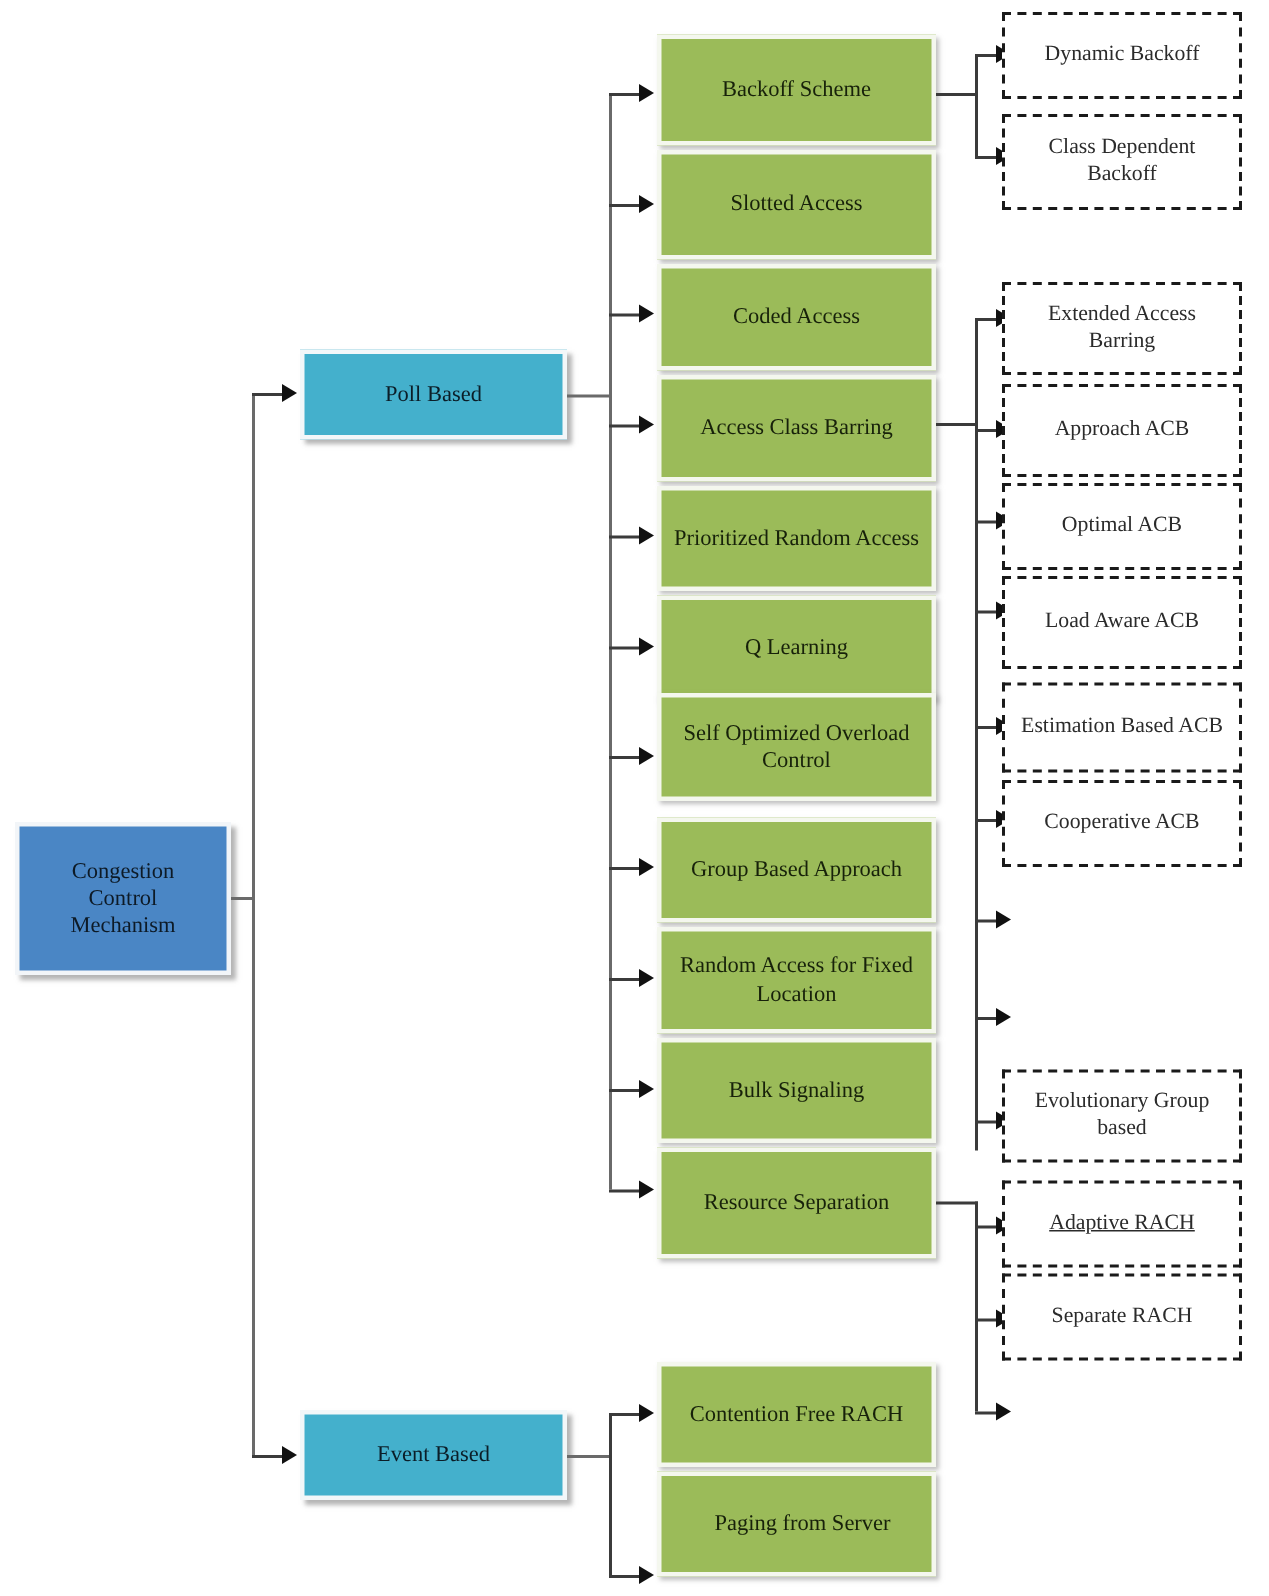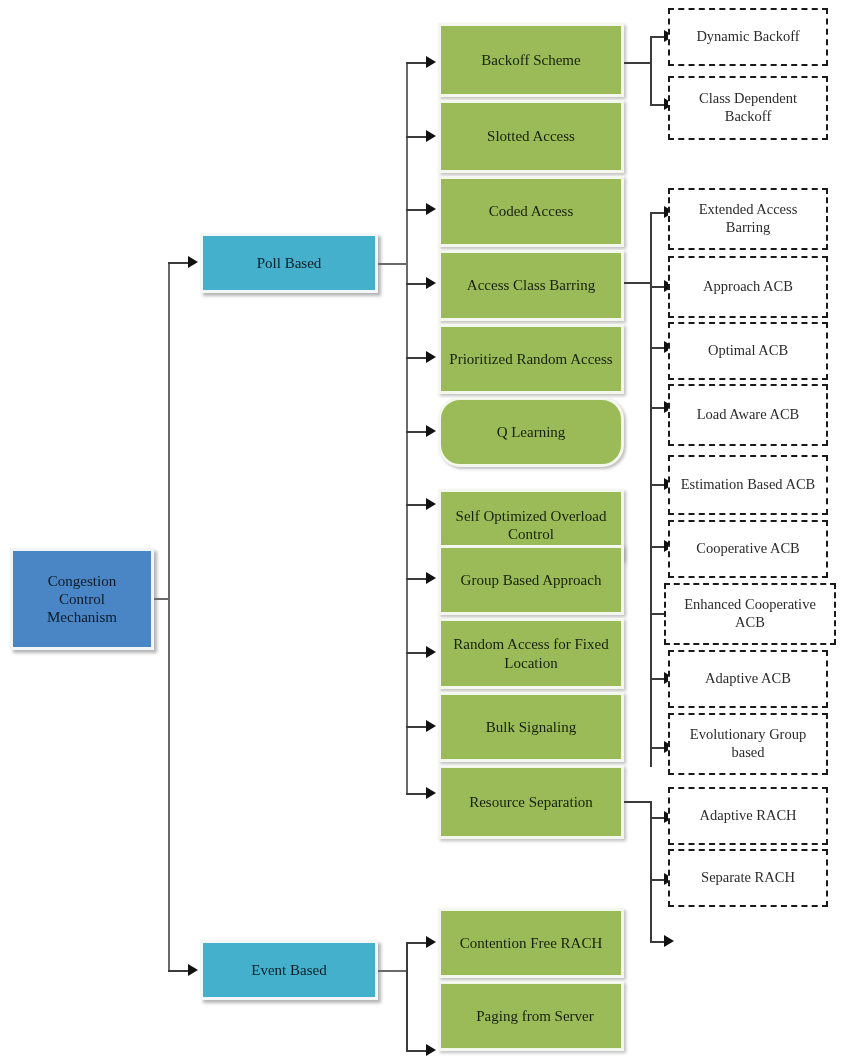--- a/index.html
+++ b/index.html
@@ -145,24 +145,24 @@
   </div>
   <div class="node leaf" style="left:438px; top:176px; width:186px; height:71px;">
     <span class="lbl">Coded Access</span>
   </div>
   <div class="node leaf" style="left:438px; top:250px; width:186px; height:71px;">
     <span class="lbl">Access Class Barring</span>
   </div>
   <div class="node leaf" style="left:438px; top:324px; width:186px; height:70px;text-align:center;">
     <span class="lbl">Prioritized Random Access</span>
   </div>
-  <div class="node leaf" style="left:438px; top:397px; width:186px; height:70px;border-radius:22px;">
+  <div class="node leaf" style="left:438px; top:397px; width:186px; height:70px;">
     <span class="lbl">Q Learning</span>
   </div>
-  <div class="node leaf" style="left:438px; top:489px; width:186px; height:72px;">
+  <div class="node leaf" style="left:438px; top:462px; width:186px; height:72px;">
     <span class="lbl">Self Optimized Overload Control</span>
   </div>
   <div class="node leaf" style="left:438px; top:545px; width:186px; height:70px;">
     <span class="lbl">Group Based Approach</span>
   </div>
   <div class="node leaf" style="left:438px; top:618px; width:186px; height:71px;">
     <span class="lbl">Random Access for Fixed Location</span>
   </div>
   <div class="node leaf" style="left:438px; top:692px; width:186px; height:70px;">
     <span class="lbl">Bulk Signaling</span>
@@ -244,42 +244,36 @@
   </div>
   <div class="node dashed" style="left:668px; top:384px; width:160px; height:62px;">
     <span class="lbl">Load Aware ACB</span>
   </div>
   <div class="node dashed" style="left:668px; top:455px; width:160px; height:60px;">
     <span class="lbl">Estimation Based ACB</span>
   </div>
   <div class="node dashed" style="left:668px; top:520px; width:160px; height:58px;">
     <span class="lbl">Cooperative ACB</span>
   </div>
-  <div class="node dashed" style="left:664px; top:583px; width:172px; height:62px;">
-    <span class="lbl">Enhanced Cooperative ACB</span>
-  </div>
-  <div class="node dashed" style="left:668px; top:650px; width:160px; height:58px;">
-    <span class="lbl">Adaptive ACB</span>
-  </div>
   <div class="node dashed" style="left:668px; top:713px; width:160px; height:62px;">
     <span class="lbl">Evolutionary Group based</span>
   </div>
 
   <div class="hline" style="left:624px; top:801px; width:28px;"></div>
   <div class="vline" style="left:650px; top:801px; height:140px;"></div>
 
   <div class="hline" style="left:650px; top:817px; width:20px;"></div>
   <div class="arrow" style="left:664px; top:811px;"></div>
 
   <div class="hline" style="left:650px; top:879px; width:20px;"></div>
   <div class="arrow" style="left:664px; top:873px;"></div>
 
   <div class="hline" style="left:650px; top:941px; width:20px;"></div>
   <div class="arrow" style="left:664px; top:935px;"></div>
 
-  <div class="node dashed" style="left:668px; top:787px; width:160px; height:58px;">
+  <div class="node dashed" style="left:668px; top:787px; width:160px; height:58px;text-decoration:underline;">
     <span class="lbl">Adaptive RACH</span>
   </div>
   <div class="node dashed" style="left:668px; top:849px; width:160px; height:58px;">
     <span class="lbl">Separate RACH</span>
   </div>
 
 </div>
 
 </body></html>

